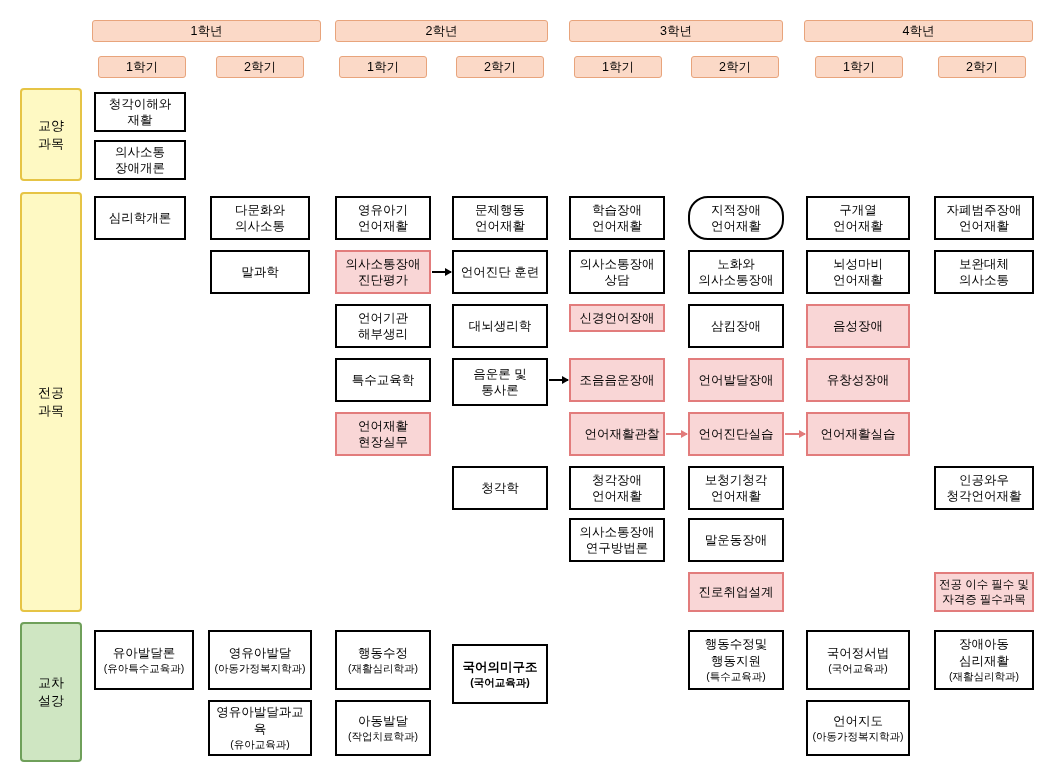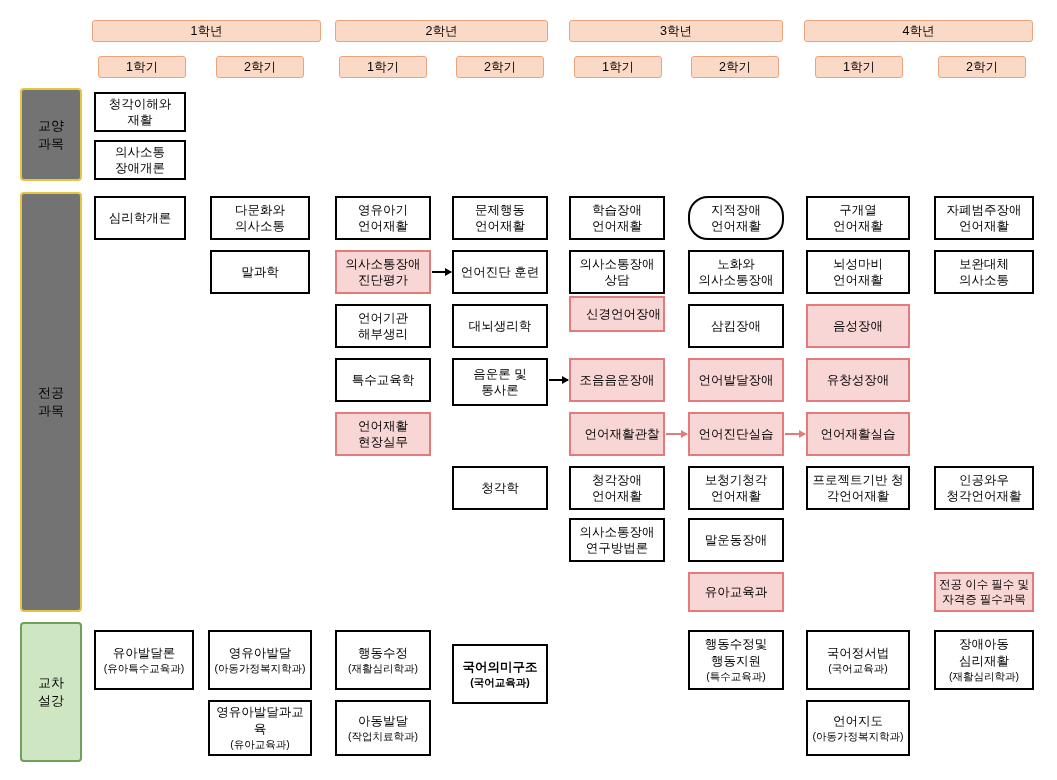--- a/index.html
+++ b/index.html
@@ -33,21 +33,21 @@
   }
 
   
   .cat{
     display:flex;align-items:center;justify-content:center;
     text-align:center;
     border-radius:4px;
     font-size:13px;
     line-height:1.35;
   }
-  .cat-yellow{background:#737373;border:2px solid #e6c445;}
+  .cat-yellow{background:#fef9c3;border:2px solid #e6c445;}
   .cat-green{background:#cfe6c2;border:2px solid #6fa05a;}
 
   
   .box{
     display:flex;align-items:center;justify-content:center;
     text-align:center;
     border:2px solid #000;
     background:#fff;
     font-size:12.5px;
     line-height:1.3;
@@ -137,21 +137,21 @@
     </div>
     <div class="abs box" style="left: 452px; top: 466px; width: 96px; height: 44px;">
       <span>청각학</span>
     </div>
     <div class="abs box" style="left: 569px; top: 196px; width: 96px; height: 44px;">
       <span>학습장애<br>언어재활</span>
     </div>
     <div class="abs box" style="left: 569px; top: 250px; width: 96px; height: 44px;">
       <span>의사소통장애<br>상담</span>
     </div>
-    <div class="abs box pink" style="left: 569px; top: 296px; width: 96px; height: 36px; justify-content: flex-end;">
+    <div class="abs box pink" style="left: 569px; top: 304px; width: 96px; height: 28px;">
       <span>신경언어장애</span>
     </div>
     <div class="abs box pink" style="left: 569px; top: 358px; width: 96px; height: 44px;">
       <span>조음음운장애</span>
     </div>
     <div class="abs box pink" style="left: 569px; top: 412px; width: 96px; height: 44px; padding-left: 12px;">
       <span>언어재활관찰</span>
     </div>
     <div class="abs box" style="left: 569px; top: 466px; width: 96px; height: 44px;">
       <span>청각장애<br>언어재활</span>
@@ -174,39 +174,36 @@
     <div class="abs box pink" style="left: 688px; top: 412px; width: 96px; height: 44px;">
       <span>언어진단실습</span>
     </div>
     <div class="abs box" style="left: 688px; top: 466px; width: 96px; height: 44px;">
       <span>보청기청각<br>언어재활</span>
     </div>
     <div class="abs box" style="left: 688px; top: 518px; width: 96px; height: 44px;">
       <span>말운동장애</span>
     </div>
     <div class="abs box pink" style="left: 688px; top: 572px; width: 96px; height: 40px;">
-      <span>유아교육과</span>
+      <span>진로취업설계</span>
     </div>
     <div class="abs box" style="left: 806px; top: 196px; width: 104px; height: 44px;">
       <span>구개열<br>언어재활</span>
     </div>
     <div class="abs box" style="left: 806px; top: 250px; width: 104px; height: 44px;">
       <span>뇌성마비<br>언어재활</span>
     </div>
     <div class="abs box pink" style="left: 806px; top: 304px; width: 104px; height: 44px;">
       <span>음성장애</span>
     </div>
     <div class="abs box pink" style="left: 806px; top: 358px; width: 104px; height: 44px;">
       <span>유창성장애</span>
     </div>
     <div class="abs box pink" style="left: 806px; top: 412px; width: 104px; height: 44px;">
       <span>언어재활실습</span>
-    </div>
-    <div class="abs box" style="left: 806px; top: 466px; width: 104px; height: 44px;">
-      <span>프로젝트기반 청<br>각언어재활</span>
     </div>
     <div class="abs box" style="left: 934px; top: 196px; width: 100px; height: 44px;">
       <span>자폐범주장애<br>언어재활</span>
     </div>
     <div class="abs box" style="left: 934px; top: 250px; width: 100px; height: 44px;">
       <span>보완대체<br>의사소통</span>
     </div>
     <div class="abs box" style="left: 934px; top: 466px; width: 100px; height: 44px;">
       <span>인공와우<br>청각언어재활</span>
     </div>

